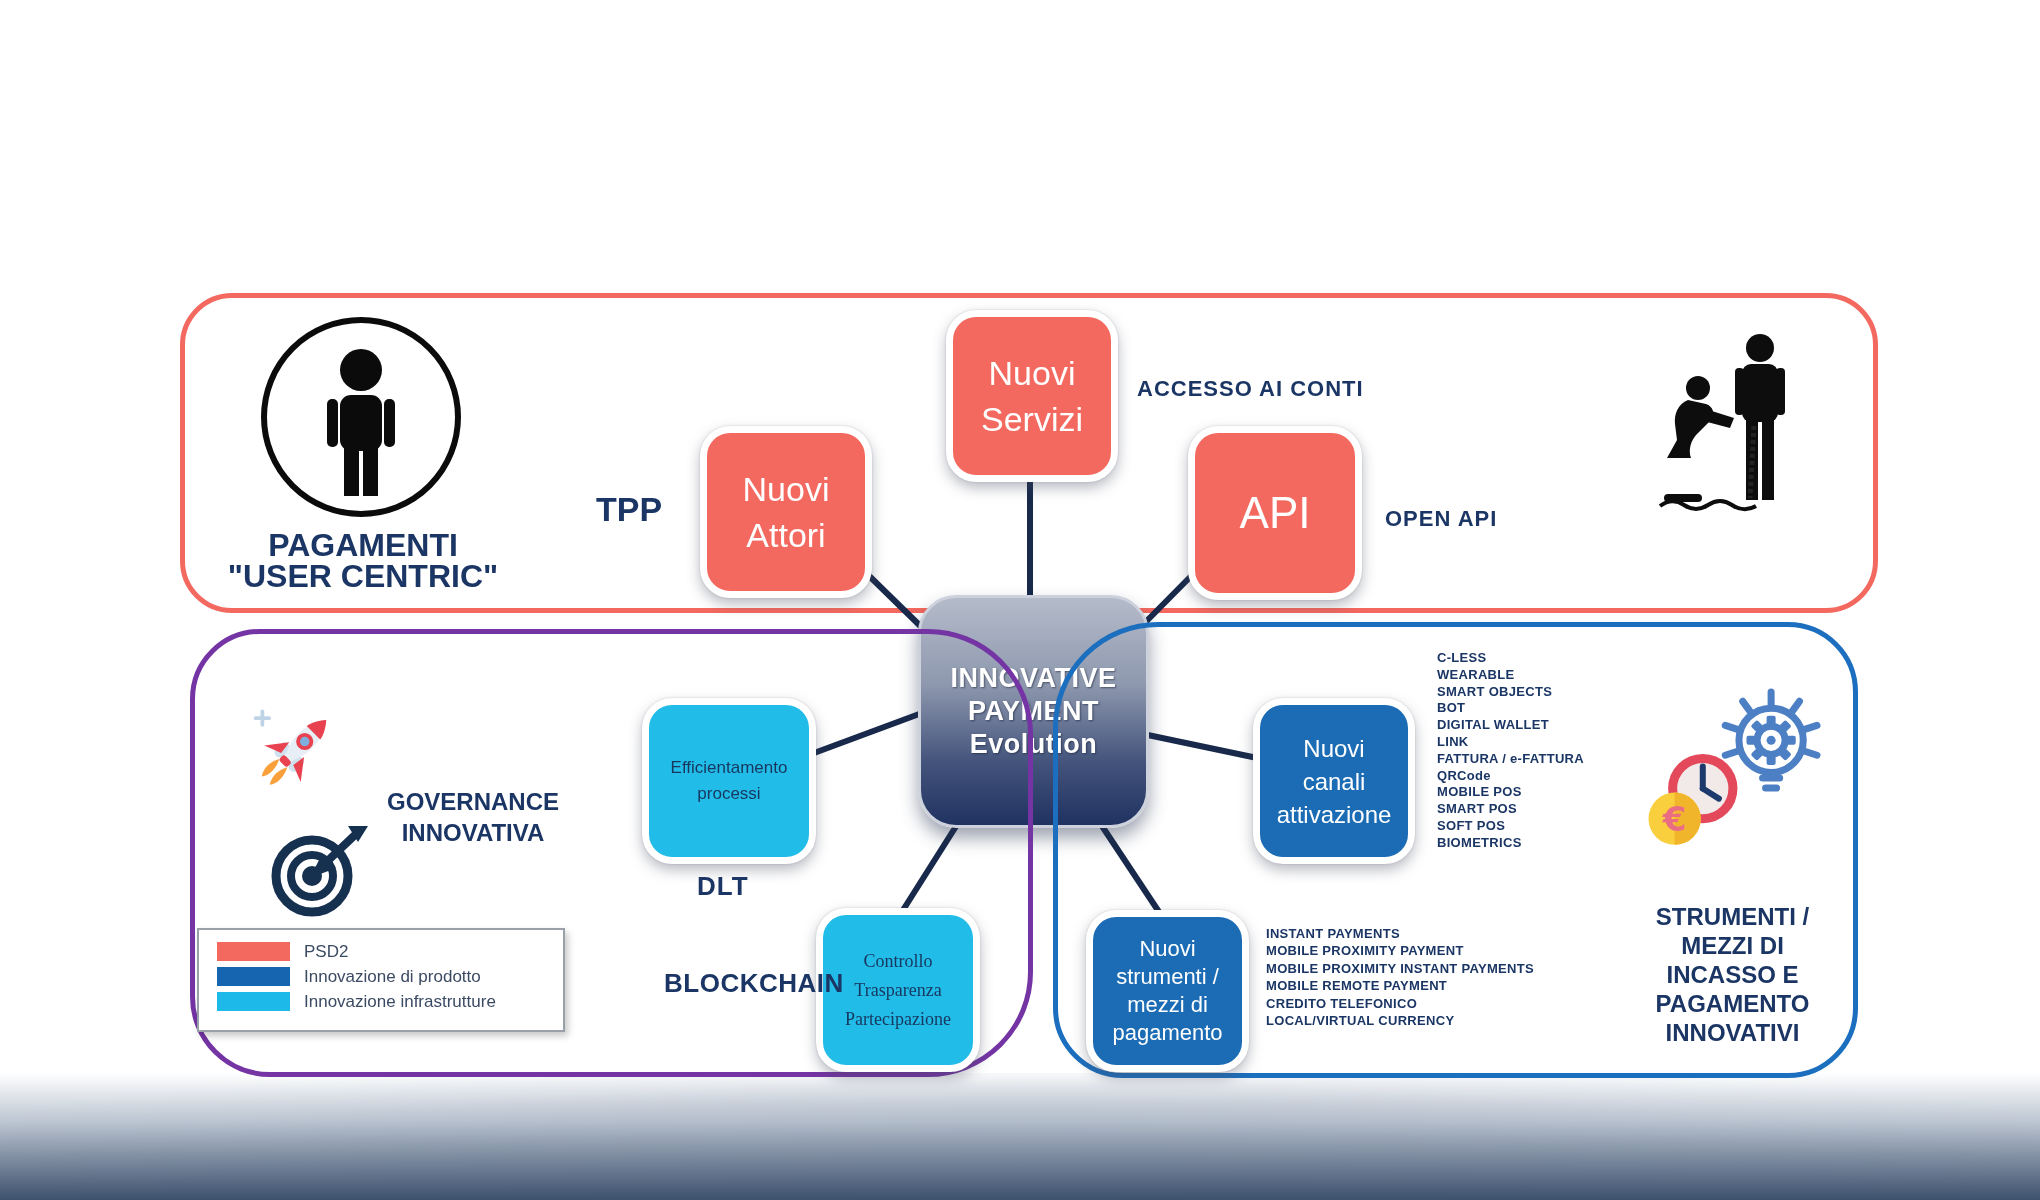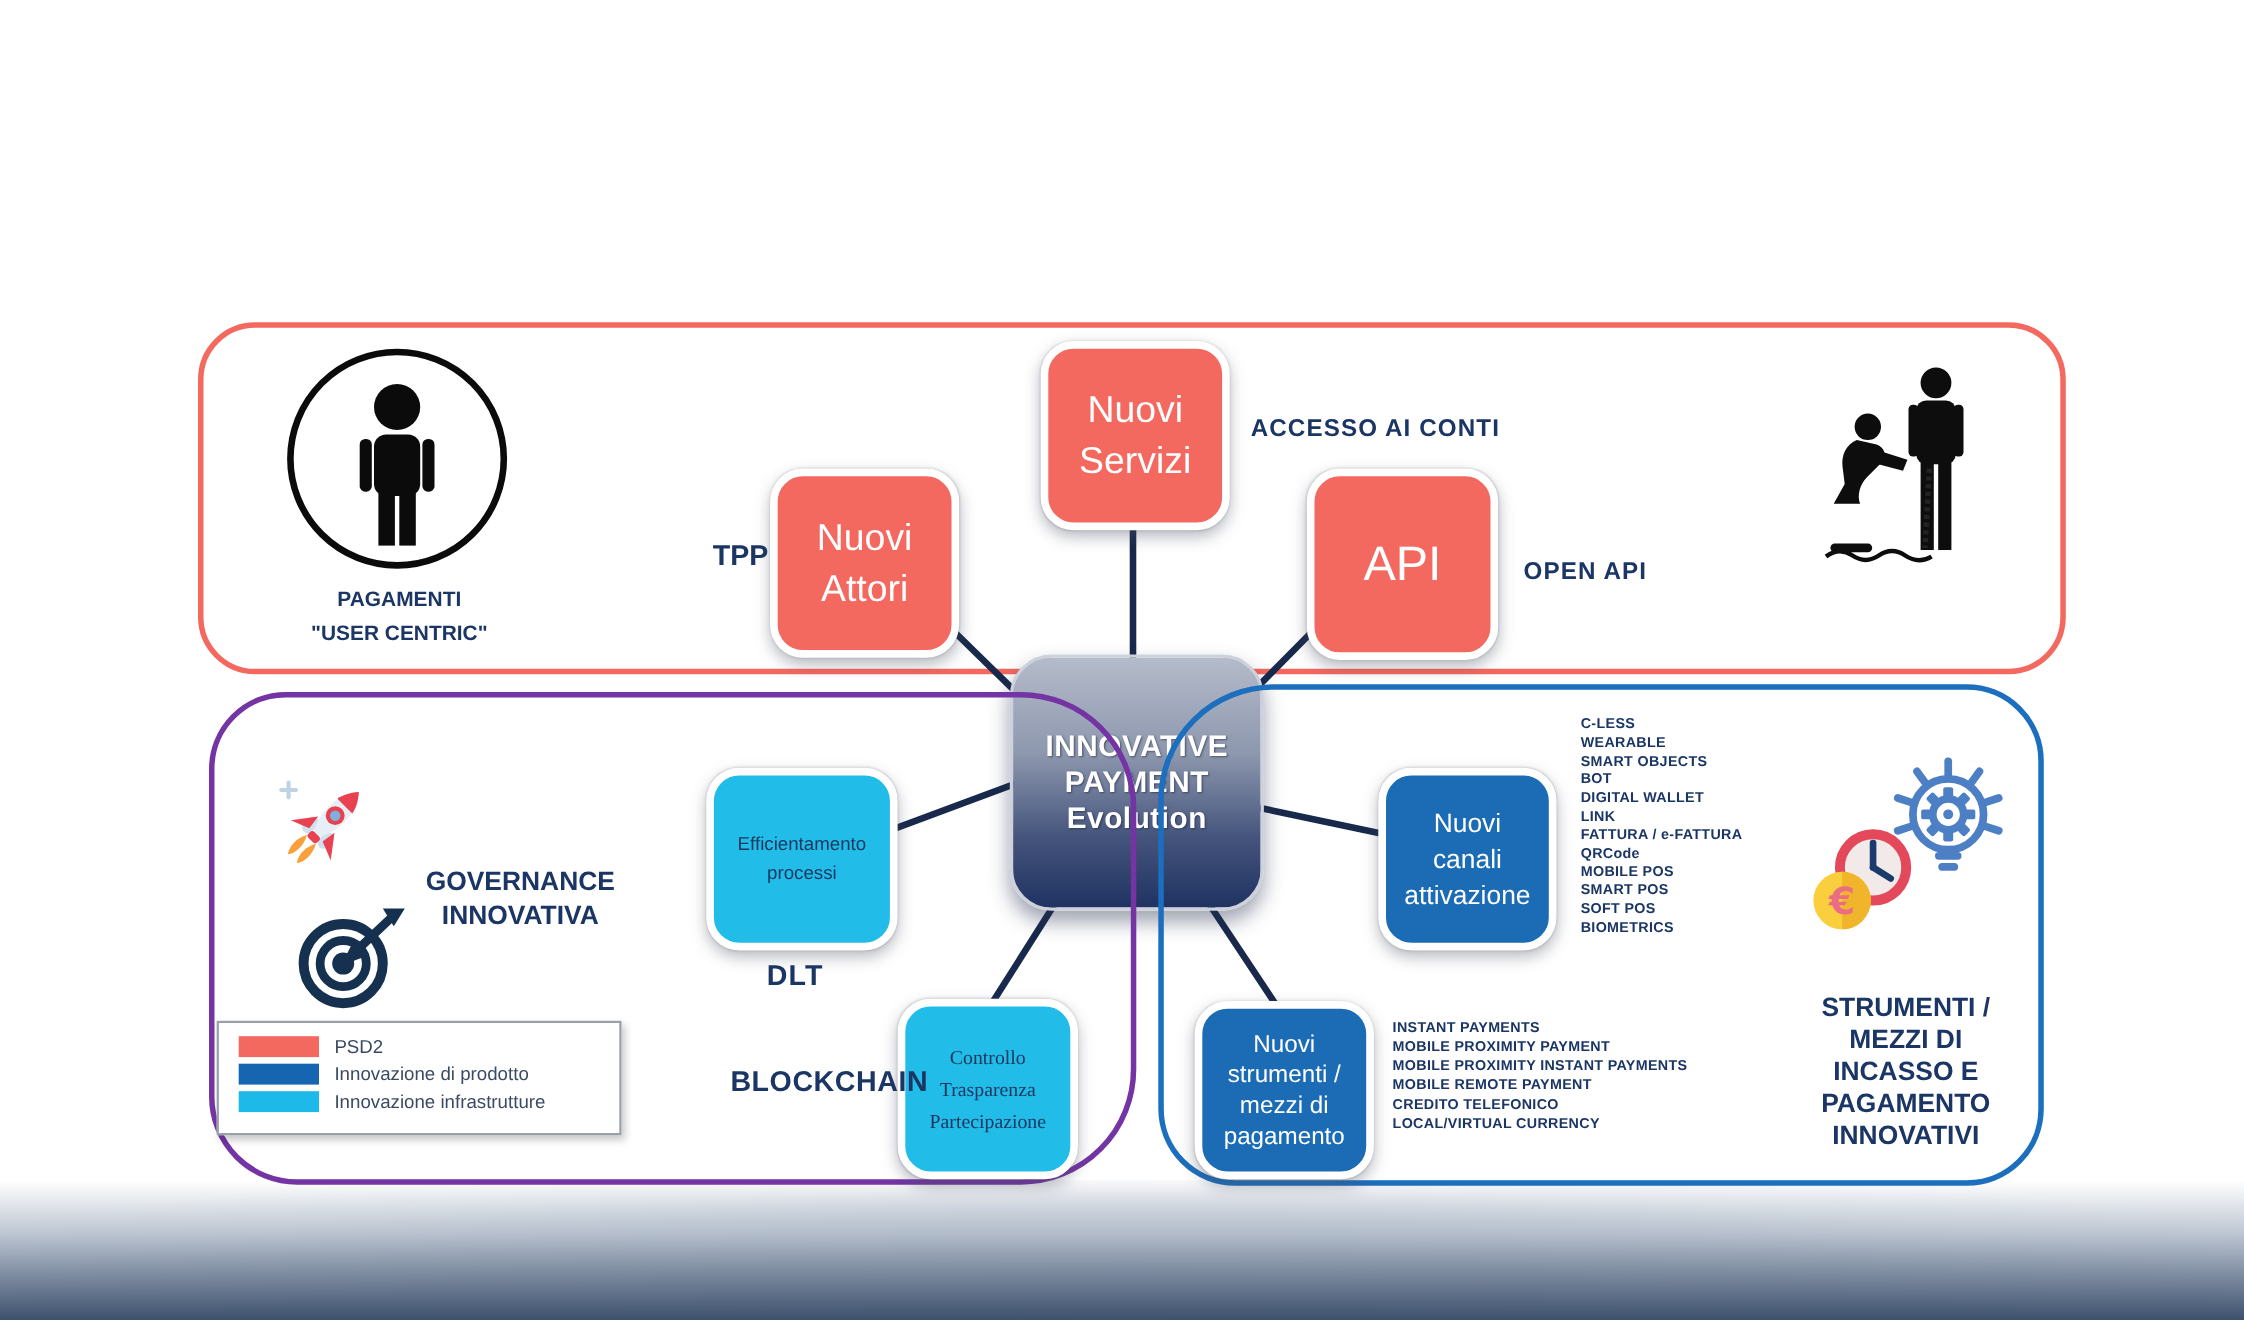--- a/index.html
+++ b/index.html
@@ -40,24 +40,24 @@
   #center-node{position:absolute;left:918px;top:595px;width:225px;height:227px;z-index:3;
     border:3px solid #ccd1dc;border-radius:38px;
     background:linear-gradient(180deg,#b4bbca 0%,#8e98ae 38%,#44547c 72%,#203261 100%);
     box-shadow:0 10px 18px rgba(40,50,80,.45);
     display:flex;align-items:center;justify-content:center;text-align:center;
     color:#fff;font-weight:700;font-size:27px;line-height:33px;white-space:pre-line;
     text-shadow:1px 1px 2px rgba(20,30,50,.55);letter-spacing:.5px;}
 
   
   .lab{position:absolute;color:#1B3665;font-weight:700;white-space:pre-line;z-index:5;}
-  #lab-tpp{left:648px;top:490px;font-size:26px;}
+  #lab-tpp{left:596px;top:490px;font-size:34px;}
   #lab-accesso{left:1137px;top:376px;font-size:22px;letter-spacing:1px;text-align:center;}
   #lab-openapi{left:1385px;top:506px;font-size:22px;letter-spacing:1px;}
-  #lab-pag-user{left:213px;top:530px;width:300px;font-size:19px;line-height:31px;text-align:center;}
+  #lab-pag-user{left:213px;top:530px;width:300px;font-size:32px;line-height:31px;text-align:center;}
   #lab-pag-ux{left:1588px;top:515px;width:290px;font-size:23px;line-height:30px;text-align:center;}
   #lab-governance{left:368px;top:786px;width:210px;font-size:24px;line-height:31px;text-align:center;}
   #lab-dlt{left:697px;top:871px;font-size:26px;letter-spacing:1px;}
   #lab-blockchain{left:620px;top:968px;font-size:26px;letter-spacing:.5px;margin-left:44px;}
   #lab-strumenti{left:1620px;top:902px;width:225px;font-size:24px;line-height:29px;text-align:center;}
 
   
   .biglist{position:absolute;color:#1B3665;font-weight:700;font-size:13px;line-height:16.8px;
            letter-spacing:.3px;z-index:5;}
   #list-canali{left:1437px;top:650px;}

